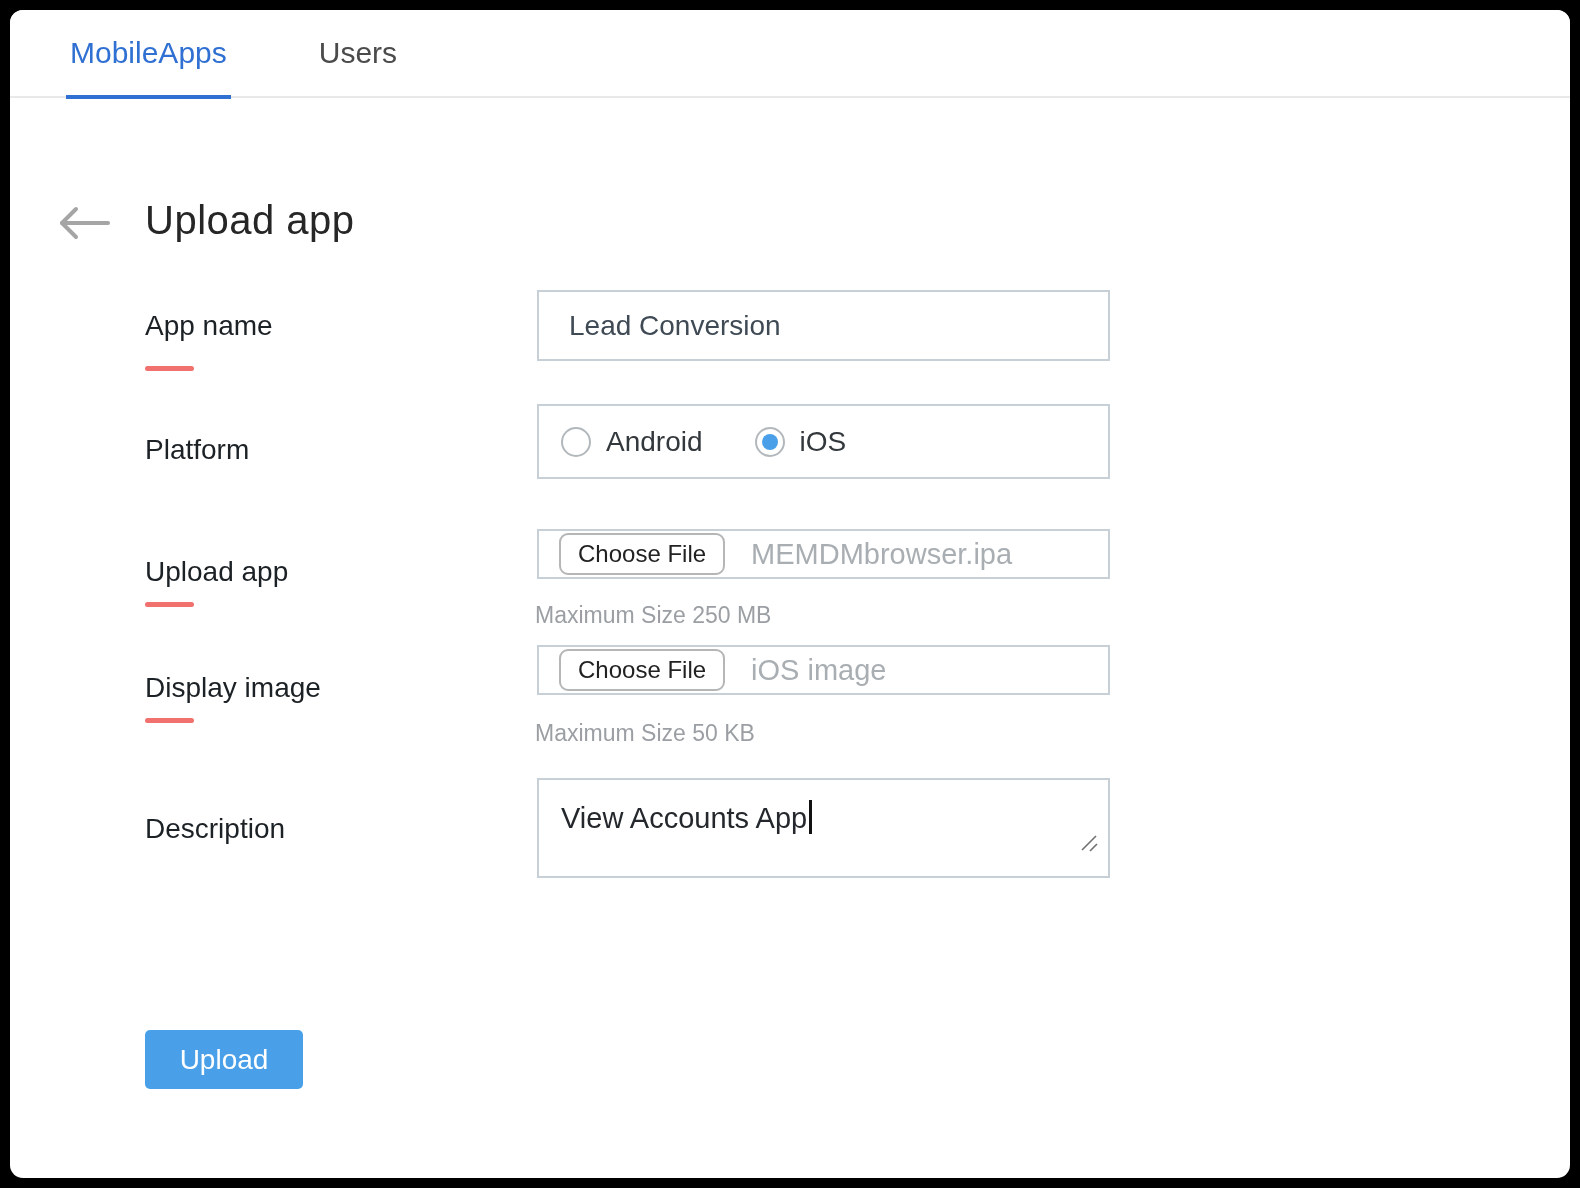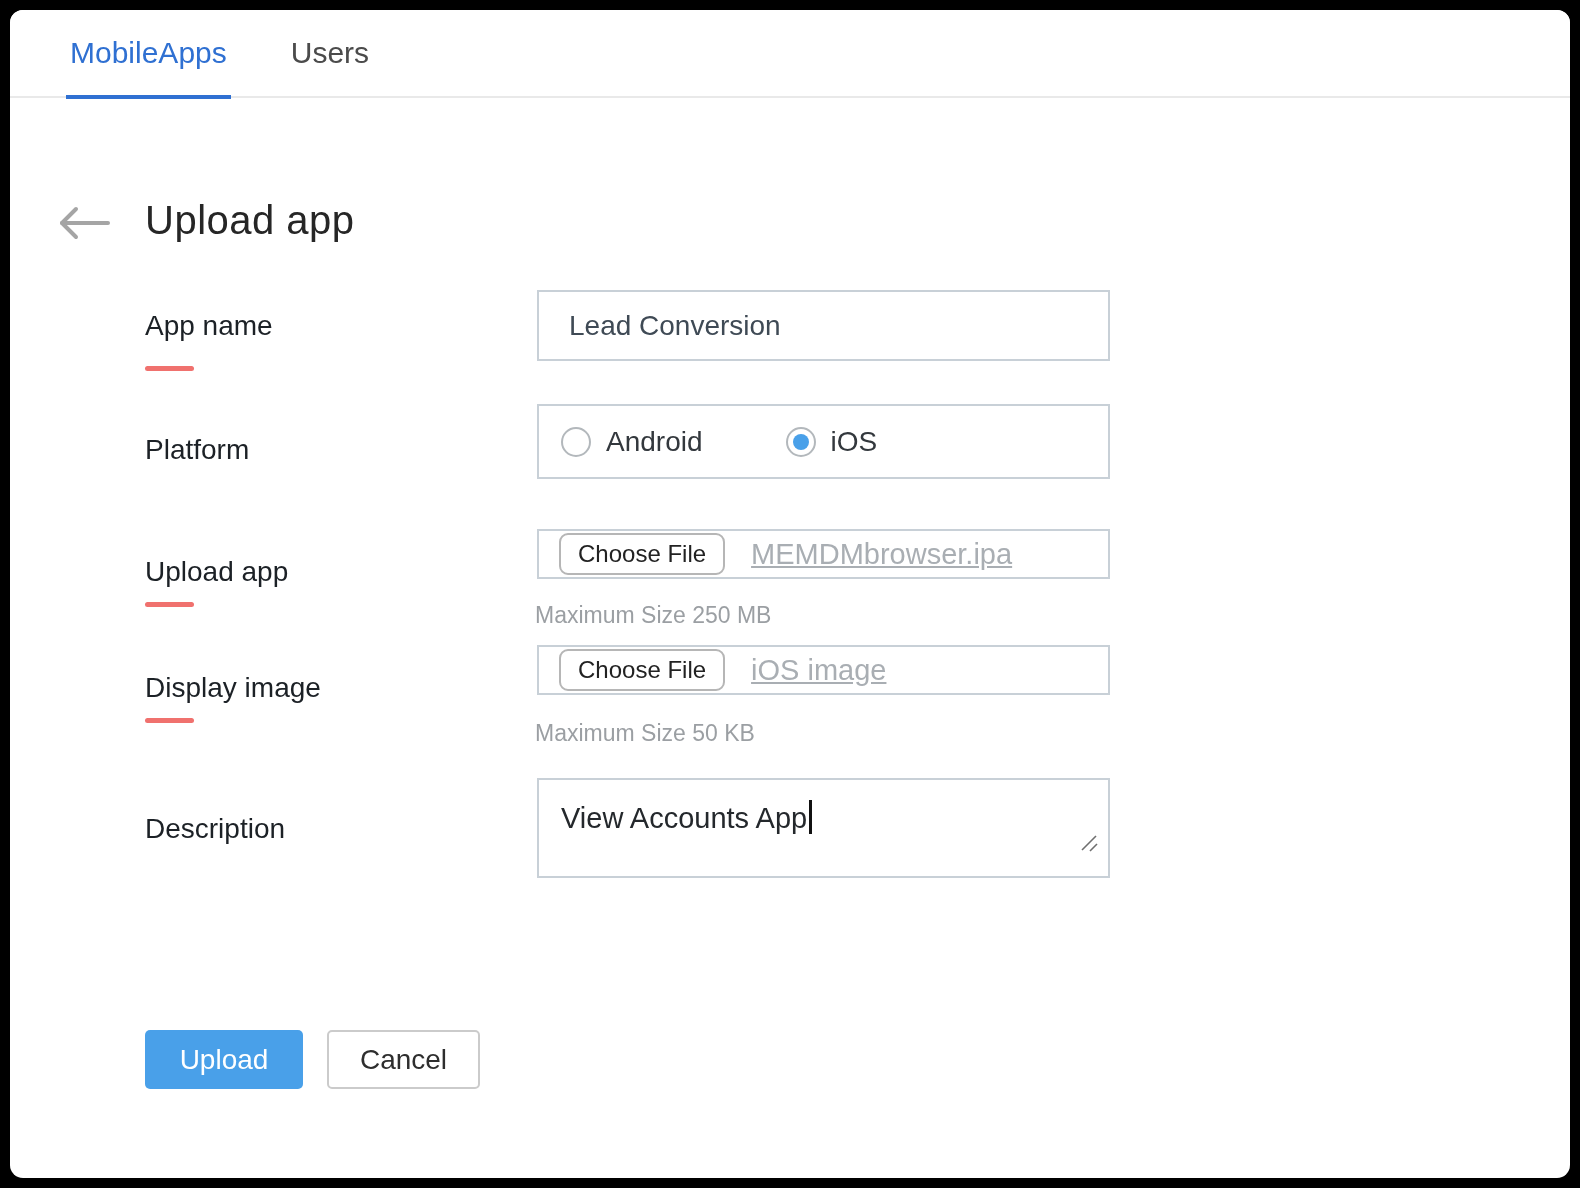--- a/index.html
+++ b/index.html
@@ -32,21 +32,21 @@
   .tab {
     position: relative;
     font-size: 30px;
     color: #4b4b4b;
     padding: 0 4px;
     height: 88px;
     display: flex;
     align-items: center;
     cursor: pointer;
   }
-  .tab + .tab { margin-left: 56px; }
+  .tab + .tab { margin-left: 84px; }
   .tab.active { color: var(--tab-blue, #2f70d2); }
   .tab.active::after {
     content: "";
     position: absolute;
     left: 0; right: 0; bottom: -2px;
     height: 4px;
     background: var(--tab-blue, #2f70d2);
   }
 
   
@@ -96,21 +96,20 @@
     outline: none;
   }
   input.text-input { width: 573px; }
 
   
   .radio-row {
     height: 75px;
     display: flex;
     align-items: center;
     padding-left: 22px;
-    gap: 31px;
   }
   .radio-option { display: flex; align-items: center; cursor: pointer; }
   .radio-option + .radio-option { margin-left: 52px; }
   .radio-circle {
     width: 30px; height: 30px;
     border: 2px solid #b3b8bc;
     border-radius: 50%;
     background: #fff;
     display: flex; align-items: center; justify-content: center;
   }
@@ -138,21 +137,20 @@
     border-radius: 9px;
     padding: 5px 17px;
     cursor: pointer;
     white-space: nowrap;
   }
   .file-placeholder {
     margin-left: 26px;
     font-size: 29px;
     color: #a9aeb3;
     white-space: nowrap;
-    text-decoration: underline;
   }
   .hint {
     position: absolute;
     left: 525px;
     font-size: 23px;
     color: #9b9fa3;
   }
 
   
   .textarea {
@@ -282,15 +280,14 @@
   <div class="field-label" id="label-desc">Description</div>
   <div class="field-box textarea" id="box-desc">
     <span>View Accounts App</span><span class="caret"></span>
     <svg class="resize-handle" width="22" height="22" viewBox="0 0 22 22">
       <line x1="4" y1="18" x2="18" y2="4" stroke="#6f6f6f" stroke-width="1.6"></line>
       <line x1="12" y1="19" x2="19" y2="12" stroke="#6f6f6f" stroke-width="1.6"></line>
     </svg>
   </div>
 
   <button class="btn btn-upload">Upload</button>
-  <button class="btn btn-cancel">Cancel</button>
 
 </div>
 
 </body></html>

